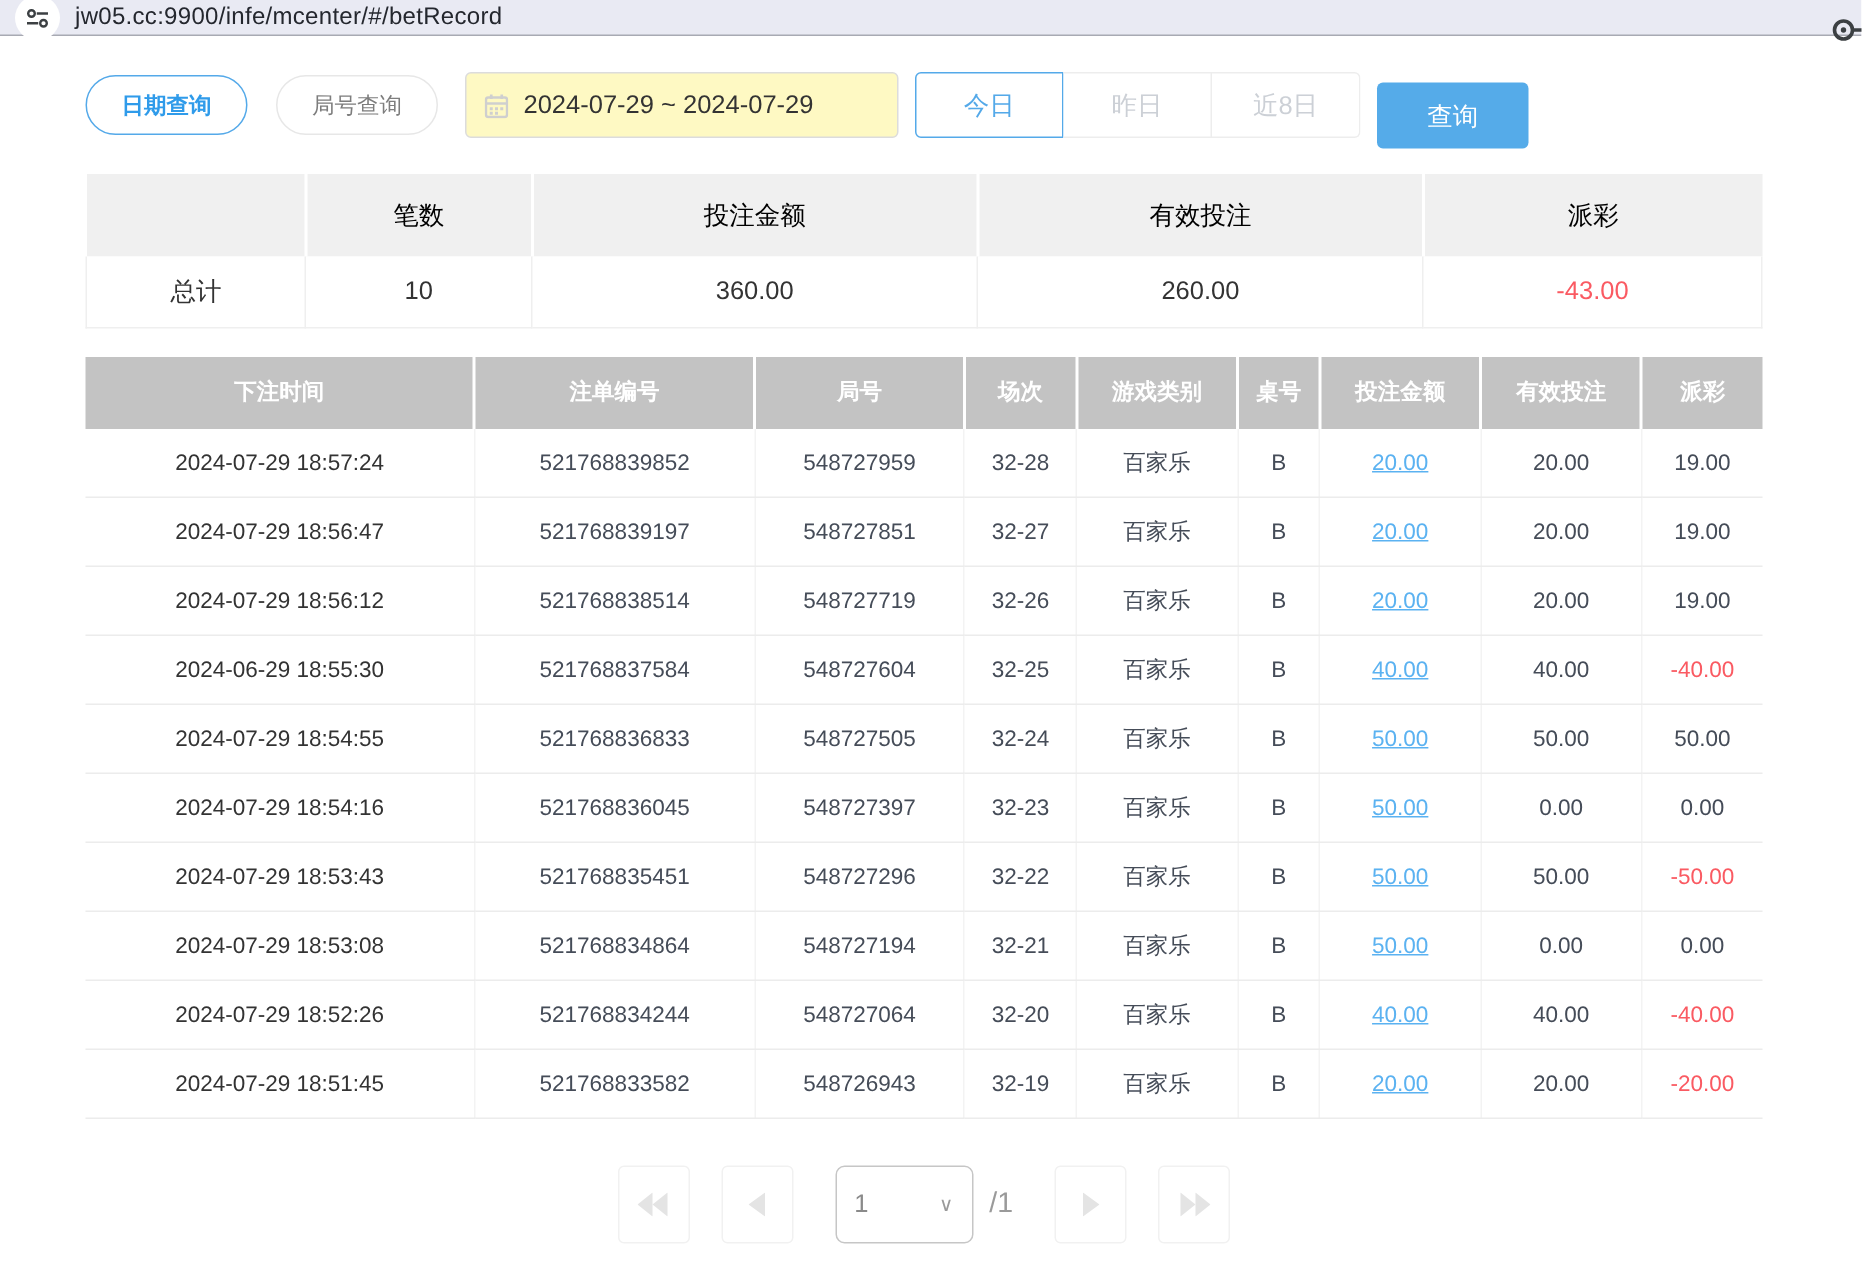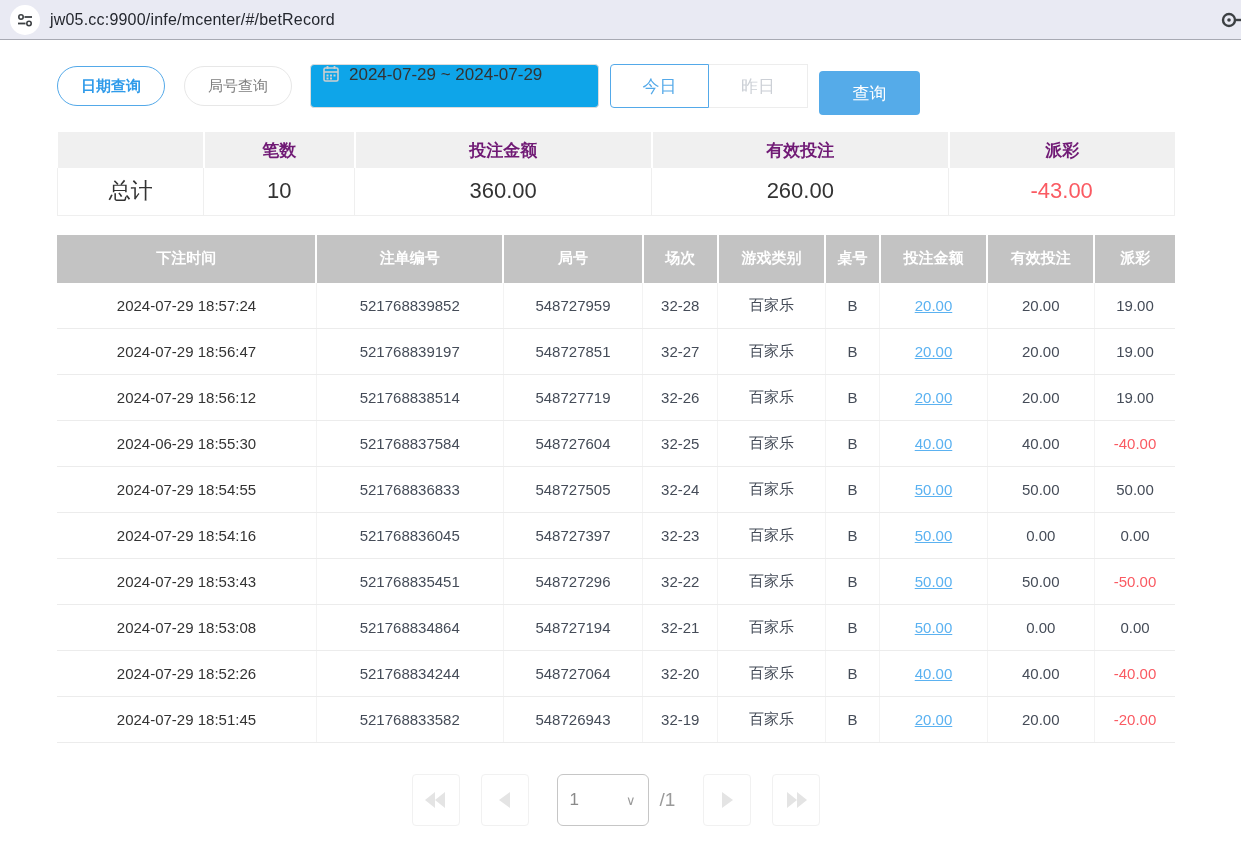--- a/index.html
+++ b/index.html
@@ -1,57 +1,57 @@
 <!DOCTYPE html>
 <html><head>
 <meta charset="utf-8">
 <style>
   * { margin:0; padding:0; box-sizing:border-box; }
   html,body { width:1241px; height:857px; overflow:hidden; background:#fff;
     font-family:"Liberation Sans","DejaVu Sans",sans-serif; }
 
   
-  .addrbar { height:40px; background:#e9eaf3; border-bottom:1px solid #a8aab3;
+  .addrbar { height:24px; background:#e9eaf3; border-bottom:1px solid #a8aab3;
     display:flex; align-items:center; padding:0 10px; position:relative; }
   .addr-circle { width:30px; height:30px; border-radius:50%; background:#fff;
     display:flex; align-items:center; justify-content:center; flex:0 0 auto; }
   .addr-url { margin-left:10px; font-size:16px; color:#24272e; letter-spacing:.2px; }
   .key-ico { position:absolute; right:-9px; top:9px; }
 
   
   .content { padding:30px 66px 0 57px; }
 
   
   .filters { display:flex; align-items:center; height:32px; }
   .pill { height:40px; padding:0 23px; border-radius:20px; background:#fff;
     font-size:15px; display:flex; align-items:center; cursor:pointer; }
   .pill.active { border:1px solid #54a9e9; color:#2f9bea; font-weight:bold; }
   .pill.inactive { border:1px solid #e7e7e7; color:#7d7d7d; margin-left:19px; }
   .daterange { margin-left:18px; height:44px; width:289px; border:1px solid #dcdcdc;
-    border-radius:4px; display:flex; align-items:flex-start; padding:0 12px; background:#0ea5e9; }
+    border-radius:4px; display:flex; align-items:center; padding:0 12px; background:#fef9c3; }
   .daterange .cal { flex:0 0 auto; margin-right:10px; display:flex; }
   .daterange .dr-text { font-size:17px; color:#333; white-space:nowrap; }
   .seg-group { display:flex; margin-left:11px; height:44px; }
   .seg { width:99px; height:44px; display:flex; align-items:center; justify-content:center;
     font-size:17px; background:#fff; cursor:pointer; }
   .seg.active { border:1px solid #54a9e9; color:#54a9e9; border-radius:4px 0 0 4px; }
   .seg.mid { border-top:1px solid #ededed; border-bottom:1px solid #ededed;
     border-right:1px solid #ededed; color:#ccd0d6; }
   .seg.last { border-top:1px solid #ededed; border-bottom:1px solid #ededed;
     border-right:1px solid #ededed; color:#ccd0d6; border-radius:0 4px 4px 0; }
   .btn-primary { margin-left:11px; width:101px; height:44px; background:#55abe9; color:#fff;
     border:none; border-radius:4px; font-size:17px; cursor:pointer;
     font-family:"Liberation Sans","DejaVu Sans",sans-serif;margin-top:14px; }
 
   
   .summary { margin-top:30px; width:100%; border-collapse:collapse; table-layout:fixed; }
-  .summary th { height:36px; background:#f0f0f0; font-size:17px; font-weight:bold;
-    color:#701a75; border-right:2px solid #fff; }
+  .summary th { height:55px; background:#f0f0f0; font-size:17px; font-weight:normal;
+    color:#000000; border-right:2px solid #fff; }
   .summary th:last-child { border-right:none; }
-  .summary td { height:47px; background:#fff; text-align:center; font-size:22px; color:#333;
+  .summary td { height:47px; background:#fff; text-align:center; font-size:17px; color:#333;
     border:1px solid #efefef; border-top:none; }
   .summary col.c1{width:13.1%} .summary col.c2{width:13.5%}
   .summary col.c3{width:26.6%} .summary col.c4{width:26.6%} .summary col.c5{width:20.2%}
 
   
   .bets { margin-top:19px; width:100%; border-collapse:collapse; table-layout:fixed; }
   .bets th { height:48px; background:#c3c3c3; color:#fff; font-size:15px; font-weight:bold;
     border-right:2px solid #fff; }
   .bets th:last-child { border-right:none; }
   .bets td { height:46px; text-align:center; font-size:15px; color:#454c58;
@@ -125,20 +125,23 @@
         </svg>
       </span>
       <span class="dr-text">2024-07-29 ~ 2024-07-29</span>
     </div>
     <div class="seg-group">
       <div class="seg active">
         <span>今日</span>
       </div>
       <div class="seg mid">
         <span>昨日</span>
+      </div>
+      <div class="seg last">
+        <span>近8日</span>
       </div>
     </div>
     <button class="btn-primary">查询</button>
   </div>
 
   <table class="summary">
     <colgroup>
         <col class="c1">
         <col class="c2">
         <col class="c3">

